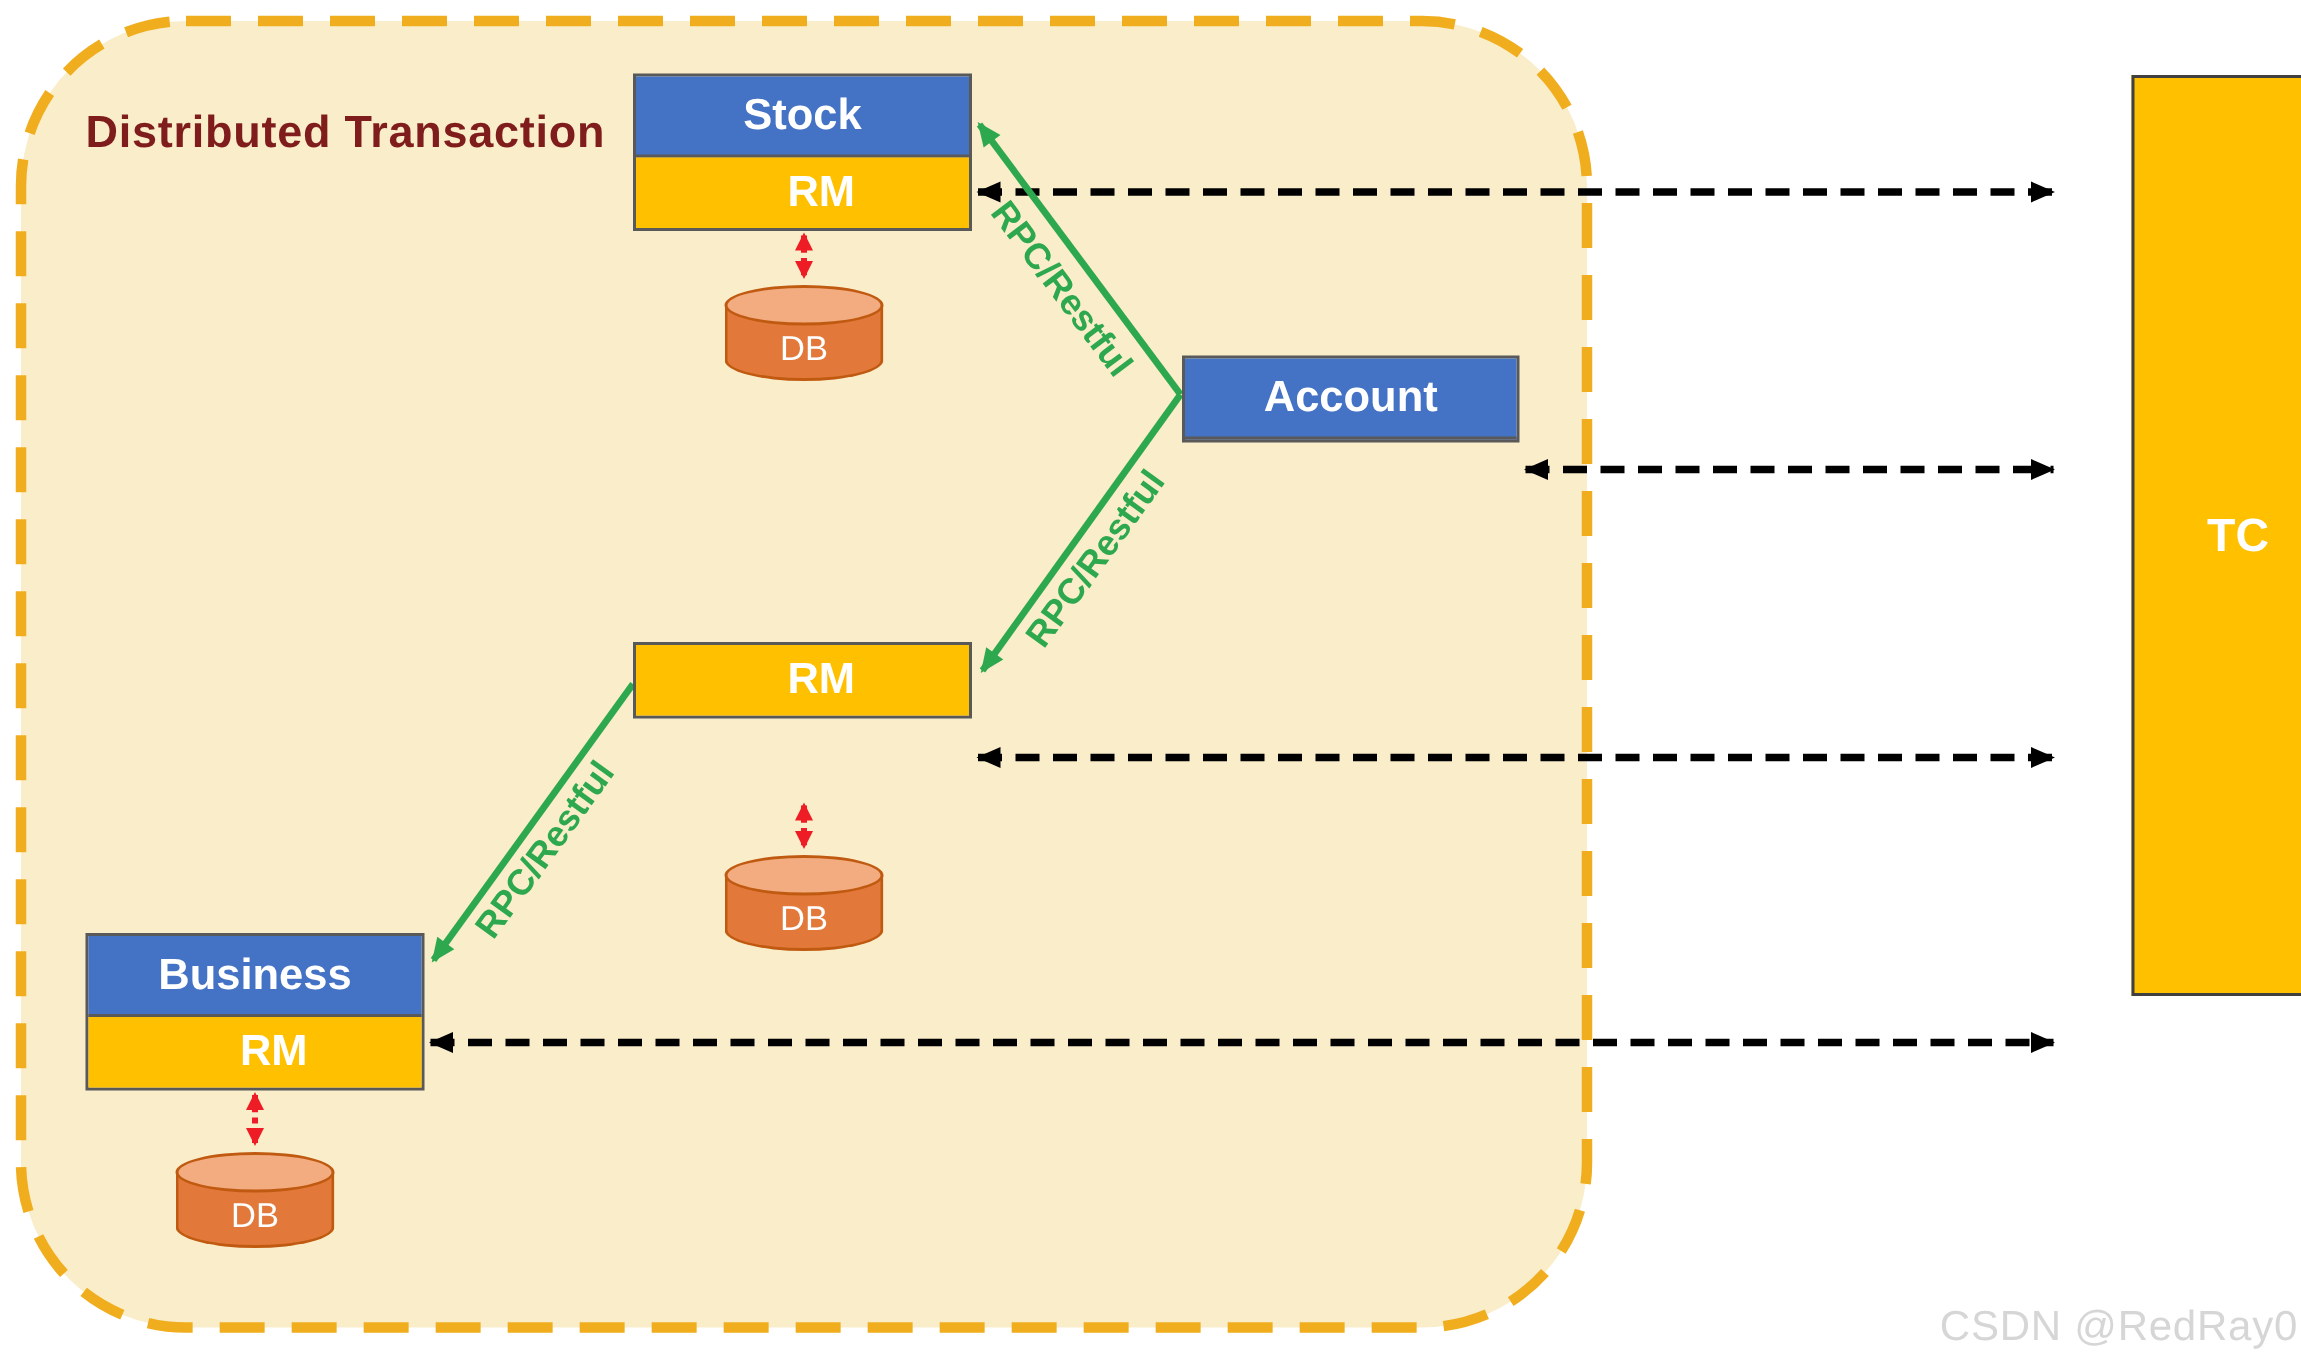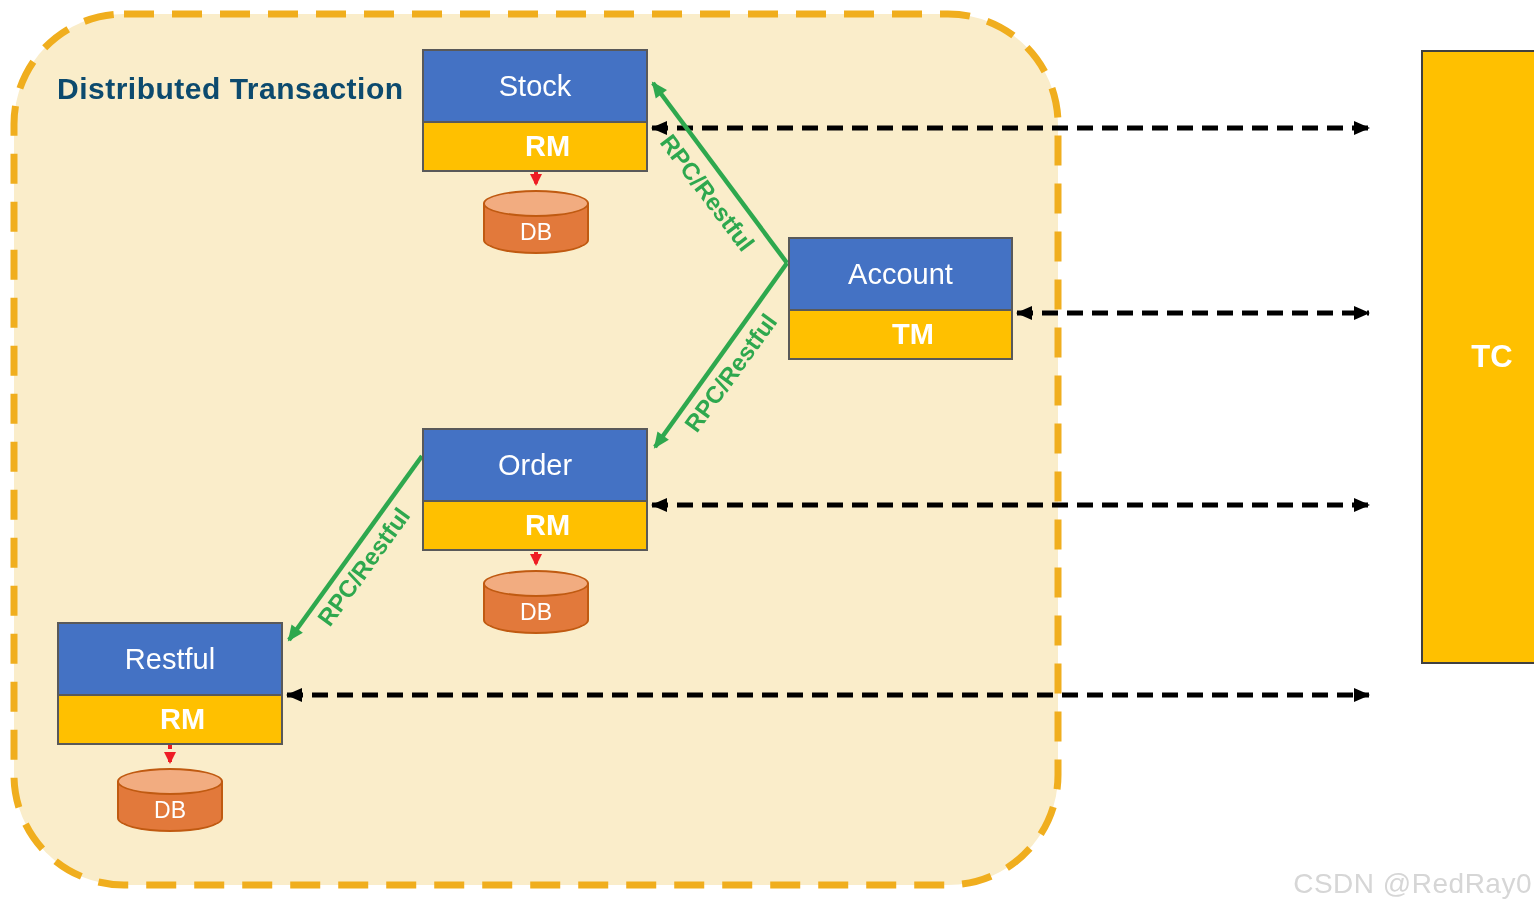--- a/index.html
+++ b/index.html
@@ -3,27 +3,27 @@
 <meta charset="utf-8">
 <style>
   * { margin:0; padding:0; box-sizing:border-box; }
   html,body { background:#ffffff; }
   body { font-family:"Liberation Sans", sans-serif; }
   .canvas { position:relative; width:1534px; height:908px; background:#ffffff; overflow:hidden; }
 
   .layer-svg { position:absolute; left:0; top:0; width:1534px; height:908px; }
 
   .title { position:absolute; left:57px; top:72px; font-size:30px; font-weight:bold;
-           color:#0c4a6e; letter-spacing:0.5px; white-space:nowrap; }
+           color:#7f1d1d; letter-spacing:0.5px; white-space:nowrap; }
 
   
   .svc { position:absolute; width:226px; border:2px solid #595959; }
-  .svc-name { height:72px; background:#4472C4; border-bottom:2px solid #595959;
+  .svc-name { height:54px; background:#4472C4; border-bottom:2px solid #595959;
               display:flex; align-items:center; justify-content:center;
-              color:#ffffff; font-size:29px; font-weight:normal; }
+              color:#ffffff; font-size:29px; font-weight:bold; }
   .svc-mgr  { height:47px; background:#FFC000;
               display:flex; align-items:center; justify-content:center;
               color:#ffffff; font-size:29px; font-weight:bold;padding-left:25px; }
   #svc-stock    { left:422px; top:49px;  }
   #svc-business { left:788px; top:237px; width:225px; }
   #svc-order    { left:422px; top:428px; }
   #svc-account  { left:57px;  top:622px; }
 
   
   .db { position:absolute; width:106px; height:65px; }
@@ -91,30 +91,28 @@
 
   <div class="title">Distributed Transaction</div>
 
   <div class="svc" id="svc-stock">
     <div class="svc-name">Stock</div>
     <div class="svc-mgr">RM</div>
   </div>
 
   <div class="svc" id="svc-business">
     <div class="svc-name">Account</div>
-    <div class="svc-mgr">TM</div>
   </div>
 
   <div class="svc" id="svc-order">
-    <div class="svc-name">Order</div>
     <div class="svc-mgr">RM</div>
   </div>
 
   <div class="svc" id="svc-account">
-    <div class="svc-name">Restful</div>
+    <div class="svc-name">Business</div>
     <div class="svc-mgr">RM</div>
   </div>
 
   <div class="db" id="db-stock">
     <div class="db-body"></div>
     <div class="db-top"></div>
     <div class="db-label">DB</div>
   </div>
   <div class="db" id="db-order">
     <div class="db-body"></div>

